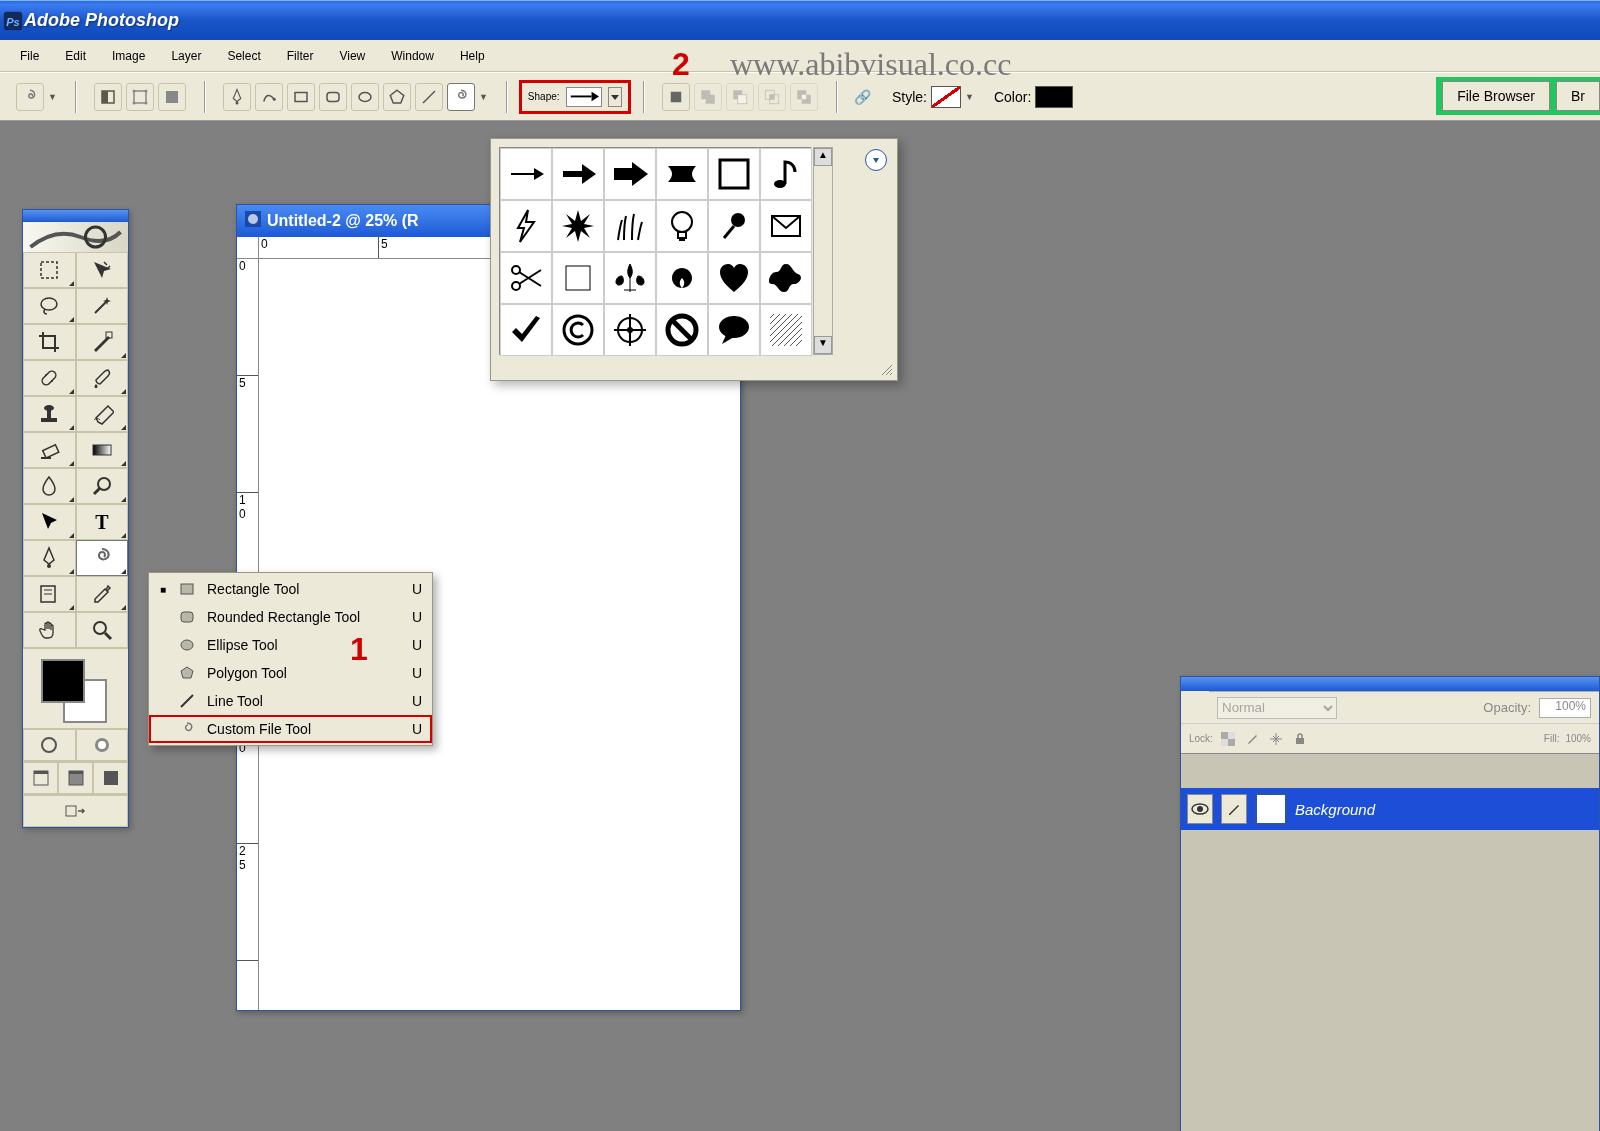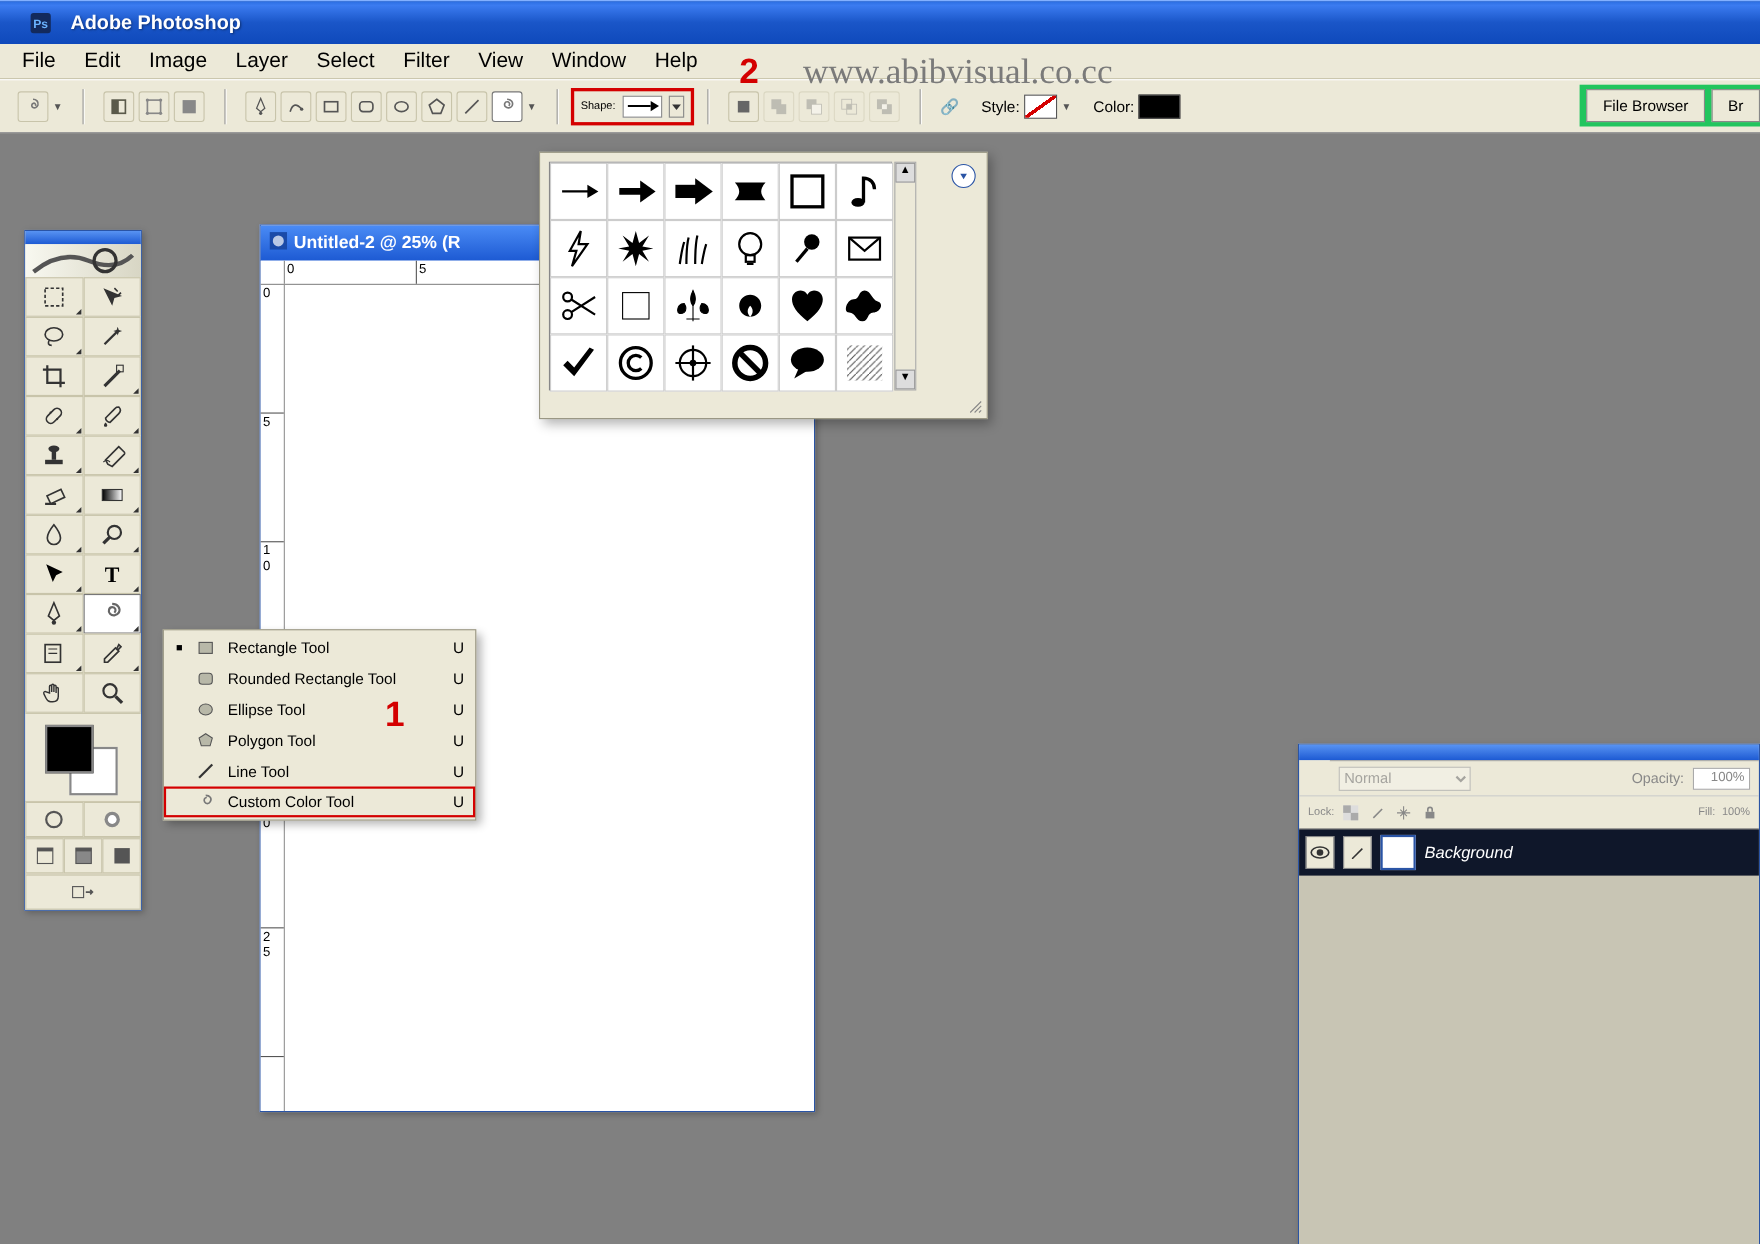--- a/index.html
+++ b/index.html
@@ -11,23 +11,24 @@
     font-size: 14px;
     overflow: hidden;
     position: relative;
   }
   
   .titlebar {
     height: 40px;
     background: linear-gradient(to bottom, #2a6de0 0%, #3b7bf0 10%, #1a56c8 50%, #0f49bb 100%);
     display: flex;
     align-items: center;
-    padding: 0 26px;
-    gap: 16px;
+    padding: 0 2px;
+    gap: 0;
     border-top: 1px solid #82b0ff;
+    font-style: italic;
   }
   .titlebar .app-icon {
     width: 22px; height: 22px;
     display: inline-block;
   }
   .titlebar .title {
     color: #fff;
     font-weight: bold;
     font-size: 18px;
     text-shadow: 1px 1px 2px rgba(0,0,0,.4);
@@ -38,21 +39,21 @@
     background: #ece9d8;
     display: flex;
     align-items: center;
     padding: 0 8px;
     gap: 2px;
     border-bottom: 1px solid #c8c4aa;
   }
   .menubar .menu-item {
     padding: 4px 12px;
     cursor: default;
-    font-size: 19px;
+    font-size: 12px;
     text-align: right;
   }
   
   .optionsbar {
     height: 49px;
     background: #ece9d8;
     border-top: 1px solid #fff;
     border-bottom: 1px solid #999;
     display: flex;
     align-items: center;
@@ -409,24 +410,25 @@
     display: flex; align-items: center; justify-content: center;
   }
   .layers-panel .layer-list {
     background: #c8c5b4;
     height: 380px;
     border-top: 1px solid #888;
   }
   .layers-panel .layer-row {
     height: 42px;
     display: flex; align-items: center;
-    background: #0f172a;
+    background: #1d4ed8;
     color: #fff;
     gap: 8px;
     padding: 0 6px;
+    margin-top: 34px;
   }
   .layers-panel .layer-row .eye {
     width: 26px; height: 30px;
     background: #ece9d8;
     border: 1px solid #888;
     color: #333;
     display: flex; align-items:center; justify-content:center;
   }
   .layers-panel .layer-row .brush {
     width: 26px; height: 30px;
@@ -918,21 +920,21 @@
     <span class="lbl">Line Tool</span>
     <span class="sc">U</span>
   </div>
   <div class="row selected">
     <span class="marker"></span>
     <span class="ic">
         <svg width="16" height="16" viewBox="0 0 16 16">
           <path d="M8 2c4 0 6 3 4 6-1 2-4 2-5 0s0-4 2-4" fill="none" stroke="#777" stroke-width="1.5"></path>
         </svg>
       </span>
-    <span class="lbl">Custom Color Tool</span>
+    <span class="lbl">Custom File Tool</span>
     <span class="sc">U</span>
   </div>
 </div>
 
 <span class="annot n1">1</span>
 
 <div class="shape-picker">
   <div class="grid">
     <div class="cell">
         <svg viewBox="0 0 40 40">

